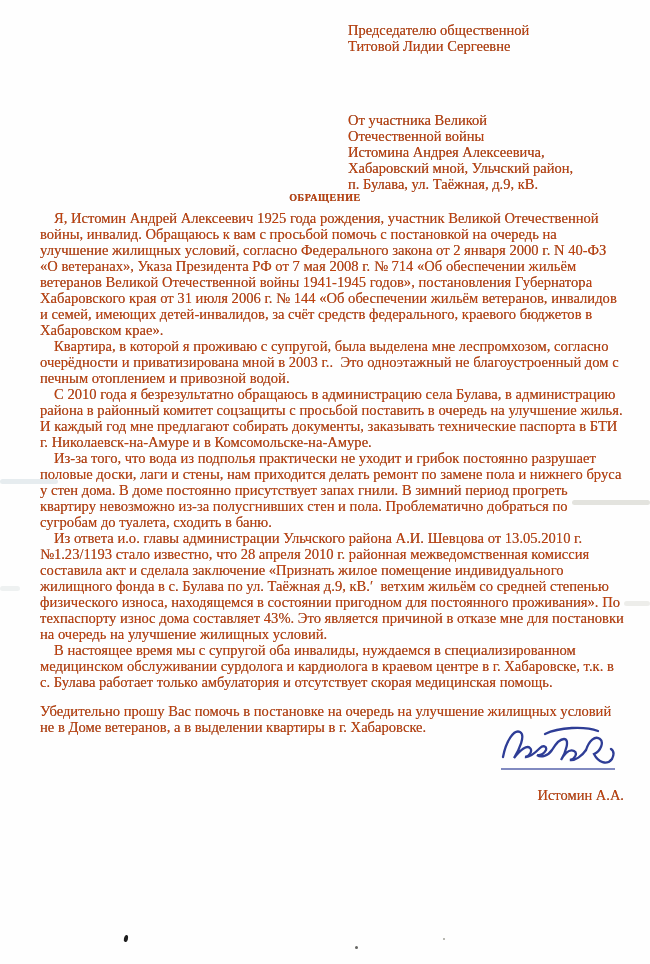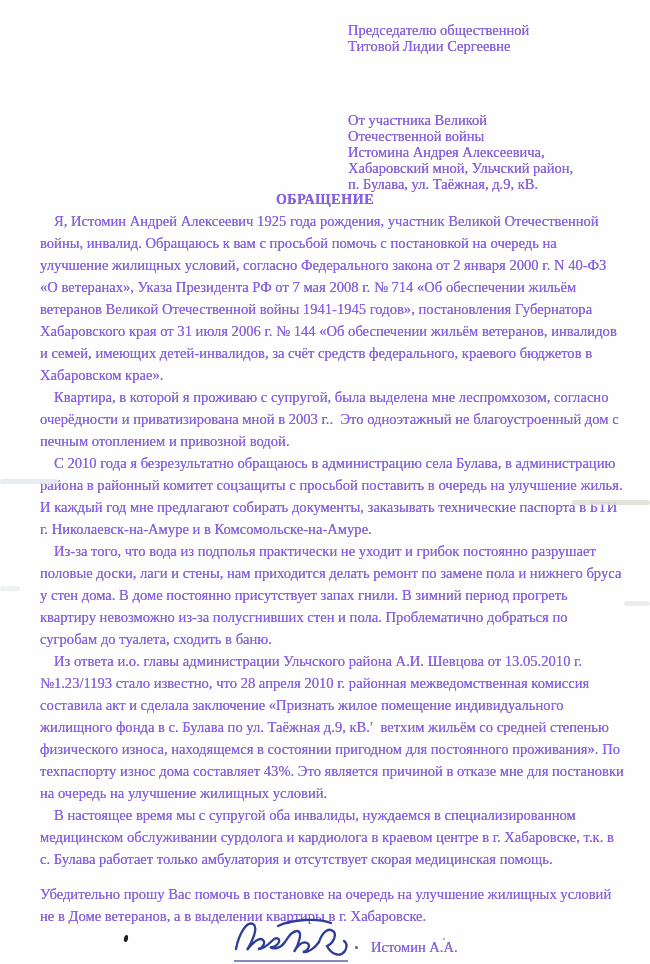--- a/index.html
+++ b/index.html
@@ -1,34 +1,34 @@
 <!DOCTYPE html>
 <html lang="ru"><head>
 <meta charset="utf-8">
 <style>
   html,body{margin:0;padding:0;background:#9a9a9a;}
   .page{
     position:relative;width:650px;height:964px;background:#fefefe;
-    font-family:"Liberation Serif","DejaVu Serif",serif;color:#8b5cf6;
+    font-family:"Liberation Serif","DejaVu Serif",serif;color:#c2410c;
     overflow:hidden;margin:0 auto;
   }
   .addr{position:absolute;left:348px;font-size:14.5px;line-height:16px;
     text-shadow:0 0 .5px rgba(0,0,0,.55);}
   .recipient{top:22px;}
   .sender{top:84px;margin-top:28px;}
   .doc-title{position:absolute;top:192px;left:0;width:650px;text-align:center;
-    font-weight:bold;font-size:14px;letter-spacing:.6px;
+    font-weight:bold;font-size:10px;letter-spacing:.6px;
     text-shadow:0 0 .6px rgba(0,0,0,.6);}
   .body-text{position:absolute;top:210px;left:40px;width:584px;
-    font-size:14.6px;line-height:22px;text-shadow:0 0 .5px rgba(0,0,0,.5);}
+    font-size:14.6px;line-height:16px;text-shadow:0 0 .5px rgba(0,0,0,.5);}
   .body-text p{margin:0;text-indent:14px;white-space:pre-wrap;}
   .body-text p.no-indent{text-indent:0;}
   .request{margin-top:13px !important;}
   .attach{margin-top:15px !important;}
-  .sig-row{margin-top:-16px;margin-left:192px;display:flex;align-items:flex-end;gap:14px;}
+  .sig-row{margin-top:-16px;margin-left:192px;display:flex;align-items:flex-end;gap:14px;flex-direction:column;}
   .sig-svg{display:block;}
   .sig-name{font-size:14.5px;padding-bottom:7px;text-shadow:0 0 .5px rgba(0,0,0,.5);}
   
   .speck-comma{position:absolute;left:124px;top:935px;width:4px;height:7px;background:#1e1e1e;
     border-radius:50% 50% 50% 50%/60% 60% 40% 40%;transform:rotate(14deg);}
   .speck-dot{position:absolute;left:355px;top:946px;width:3px;height:3px;background:#4a4a46;border-radius:50%;opacity:.85;}
   .speck-dot2{position:absolute;left:443px;top:938px;width:2px;height:2px;background:#8a8a80;border-radius:50%;opacity:.8;}
   .streak{position:absolute;height:5px;border-radius:3px;}
   .streak-l1{left:0;top:479px;width:58px;background:#e2e9ec;opacity:.85;}
   .streak-r1{left:572px;top:500px;width:78px;background:#e0e0da;opacity:.9;}

